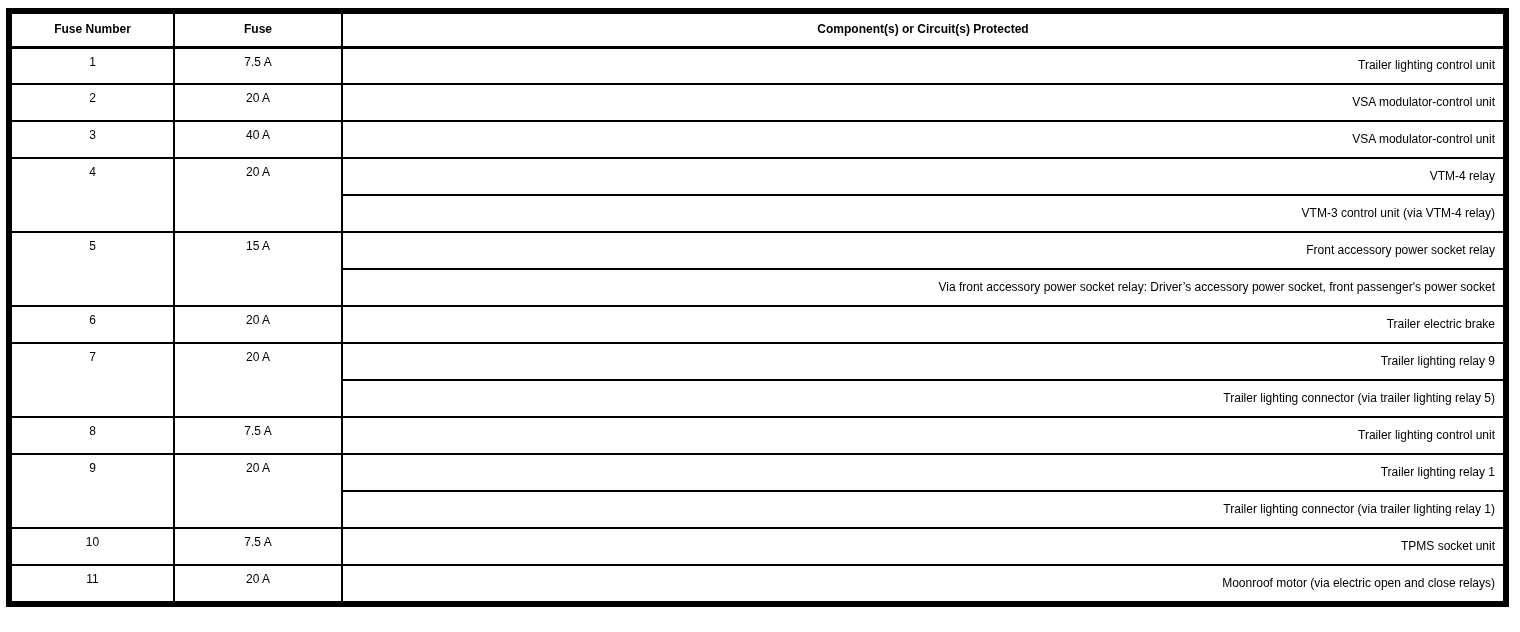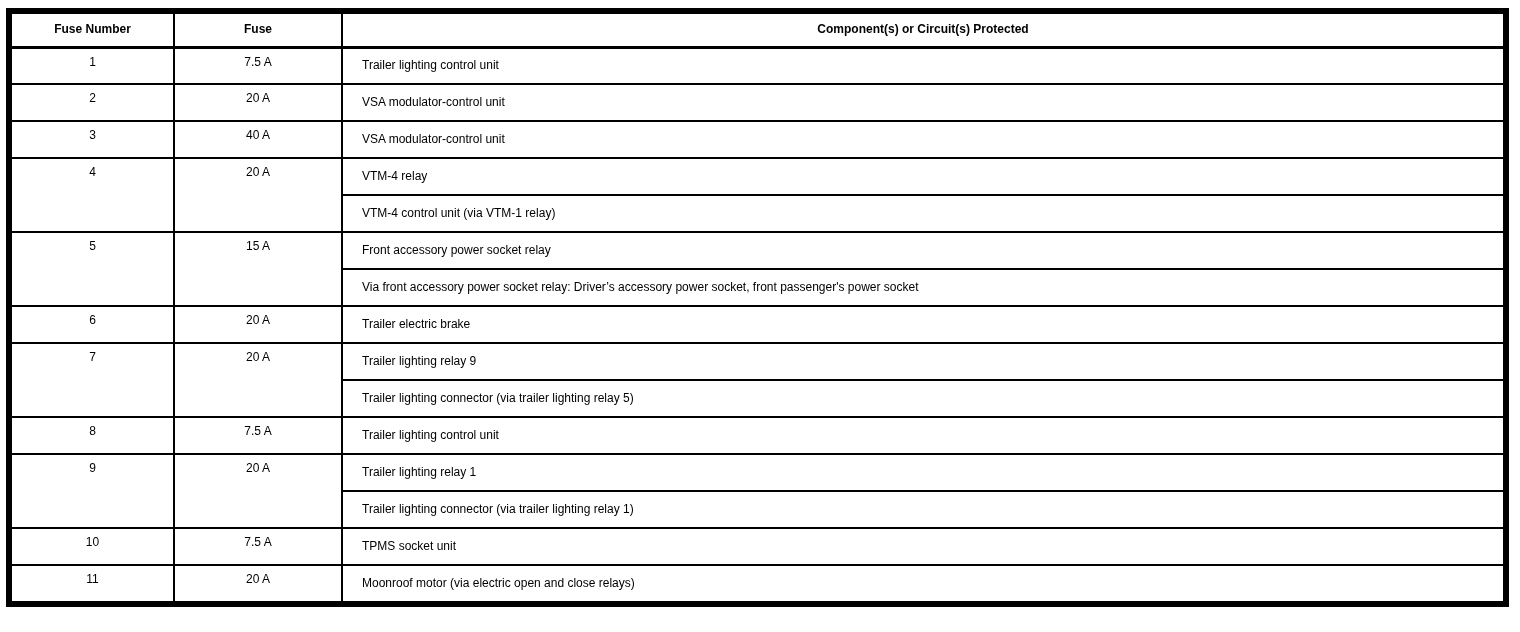--- a/index.html
+++ b/index.html
@@ -47,21 +47,21 @@
   .col-fuse  { width: 163px; }
   .col-amps  { width: 168px; }
   .col-comp  { width: auto; }
   tr.data-row { height: 37px; }
   td.cell-center {
     text-align: center;
     vertical-align: top;
     padding: 7px 4px 0 4px;
   }
   td.cell-comp {
-    text-align: left;
+    text-align: right;
     vertical-align: middle;
     padding: 2px 8px 2px 19px;
   }
 </style>
 </head>
 <body>
 
 <div class="page">
   <div class="table-wrap">
     <table class="fuse-table">
@@ -87,21 +87,21 @@
             <td class="col-fuse cell-center" rowspan="1">3</td>
             <td class="col-amps cell-center" rowspan="1">40 A</td>
             <td class="cell-comp">VSA modulator-control unit</td>
           </tr>
           <tr class="data-row">
             <td class="col-fuse cell-center" rowspan="2">4</td>
             <td class="col-amps cell-center" rowspan="2">20 A</td>
             <td class="cell-comp">VTM-4 relay</td>
           </tr>
           <tr class="data-row">
-            <td class="cell-comp">VTM-4 control unit (via VTM-1 relay)</td>
+            <td class="cell-comp">VTM-3 control unit (via VTM-4 relay)</td>
           </tr>
           <tr class="data-row">
             <td class="col-fuse cell-center" rowspan="2">5</td>
             <td class="col-amps cell-center" rowspan="2">15 A</td>
             <td class="cell-comp">Front accessory power socket relay</td>
           </tr>
           <tr class="data-row">
             <td class="cell-comp">Via front accessory power socket relay: Driver’s accessory power socket, front passenger's power socket</td>
           </tr>
           <tr class="data-row">

